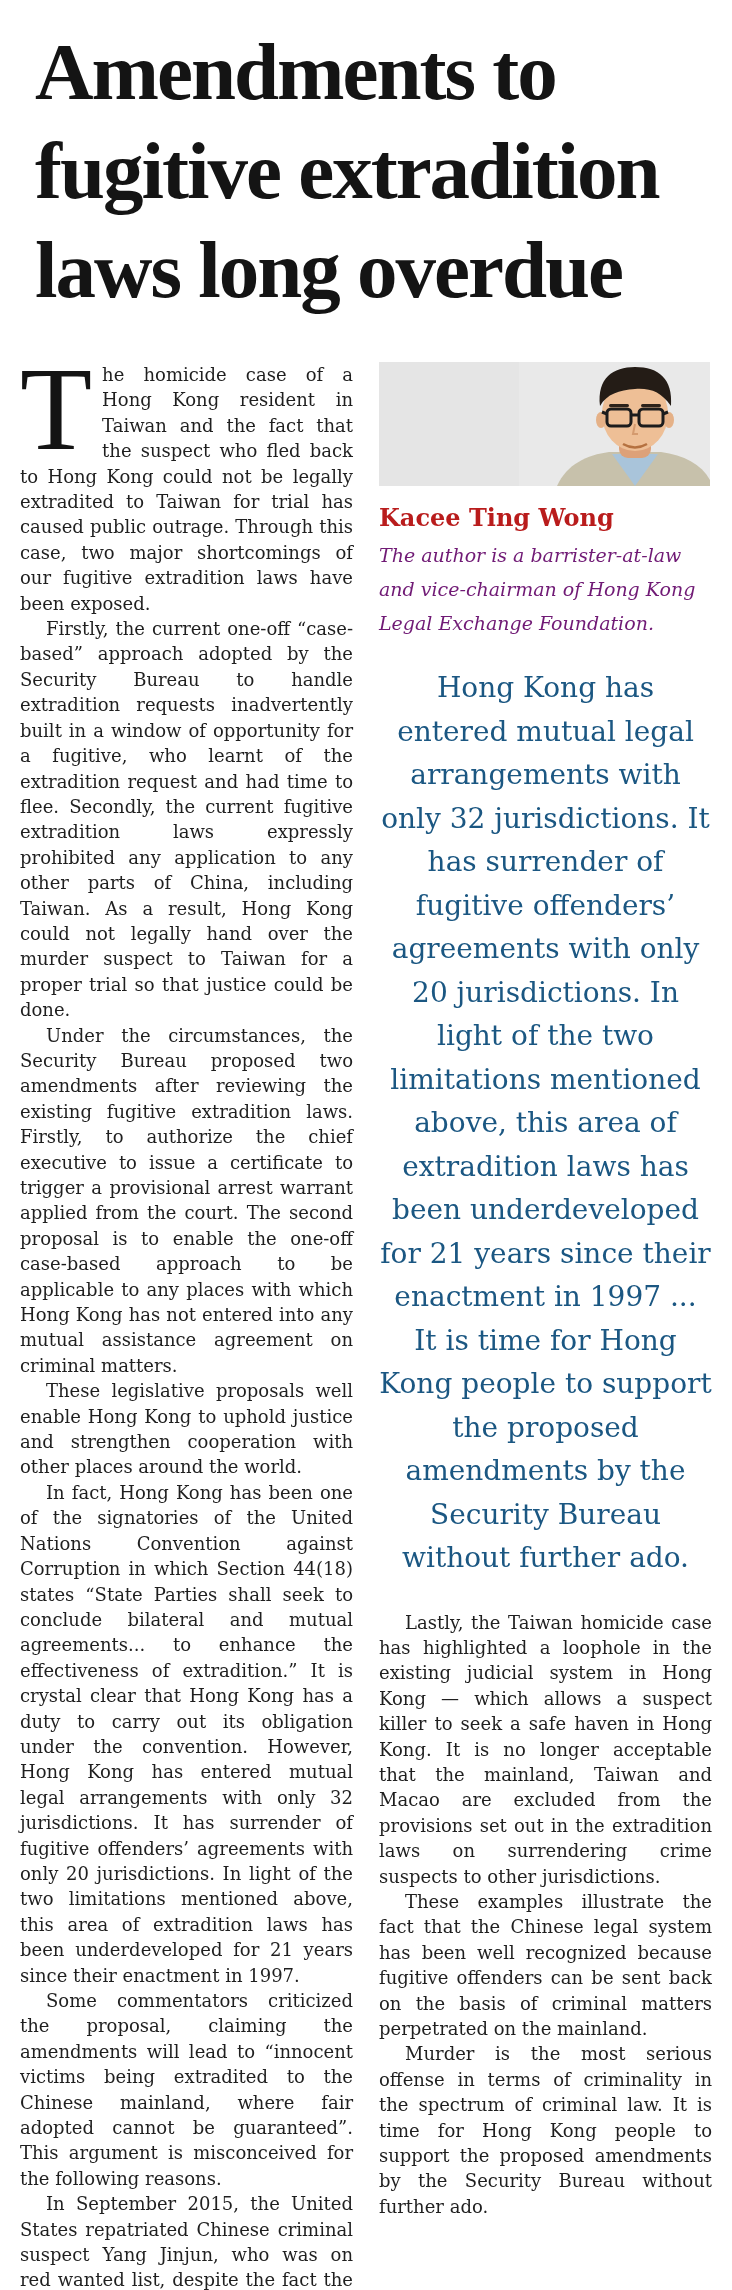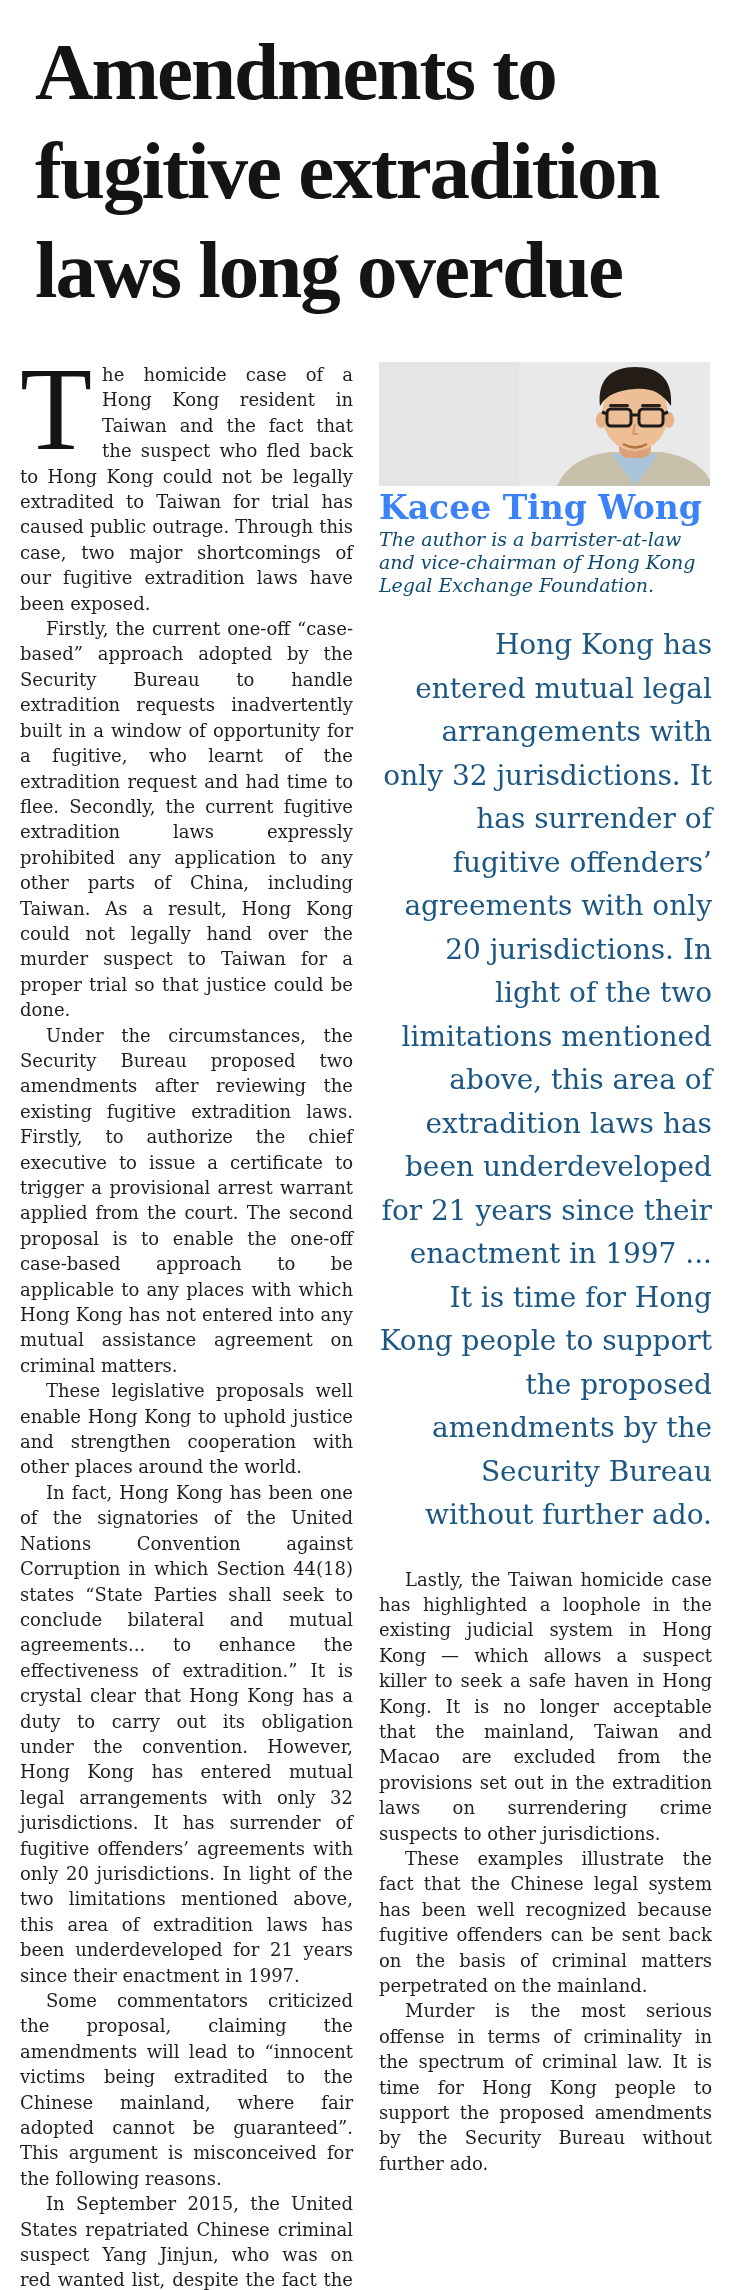--- a/index.html
+++ b/index.html
@@ -55,40 +55,40 @@
     line-height: 88px;
     padding: 4px 10px 0 0;
     color: #141414;
   }
   .photo {
     width: 331px;
     height: 124px;
     overflow: hidden;
   }
   .author-name {
-    margin-top: 6px;
+    margin-top: 16px;
     font-family: "DejaVu Serif", serif;
     font-weight: bold;
-    font-size: 33px;
+    font-size: 24px;
     line-height: 32px;
-    color: #3b82f6;
+    color: #b91c1c;
   }
   .author-bio {
     margin-top: 4px;
     font-style: italic;
     font-size: 19px;
-    line-height: 23px;
-    color: #0c4a6e;
+    line-height: 34px;
+    color: #701a75;
   }
   .pull-quote {
     margin-top: 26px;
     font-size: 28px;
     line-height: 43.5px;
     color: #1b5782;
-    text-align: right;
+    text-align: center;
   }
   .right-body {
     margin-top: 30px;
   }
 </style>
 </head>
 <body>
 
 <div class="page">
 

